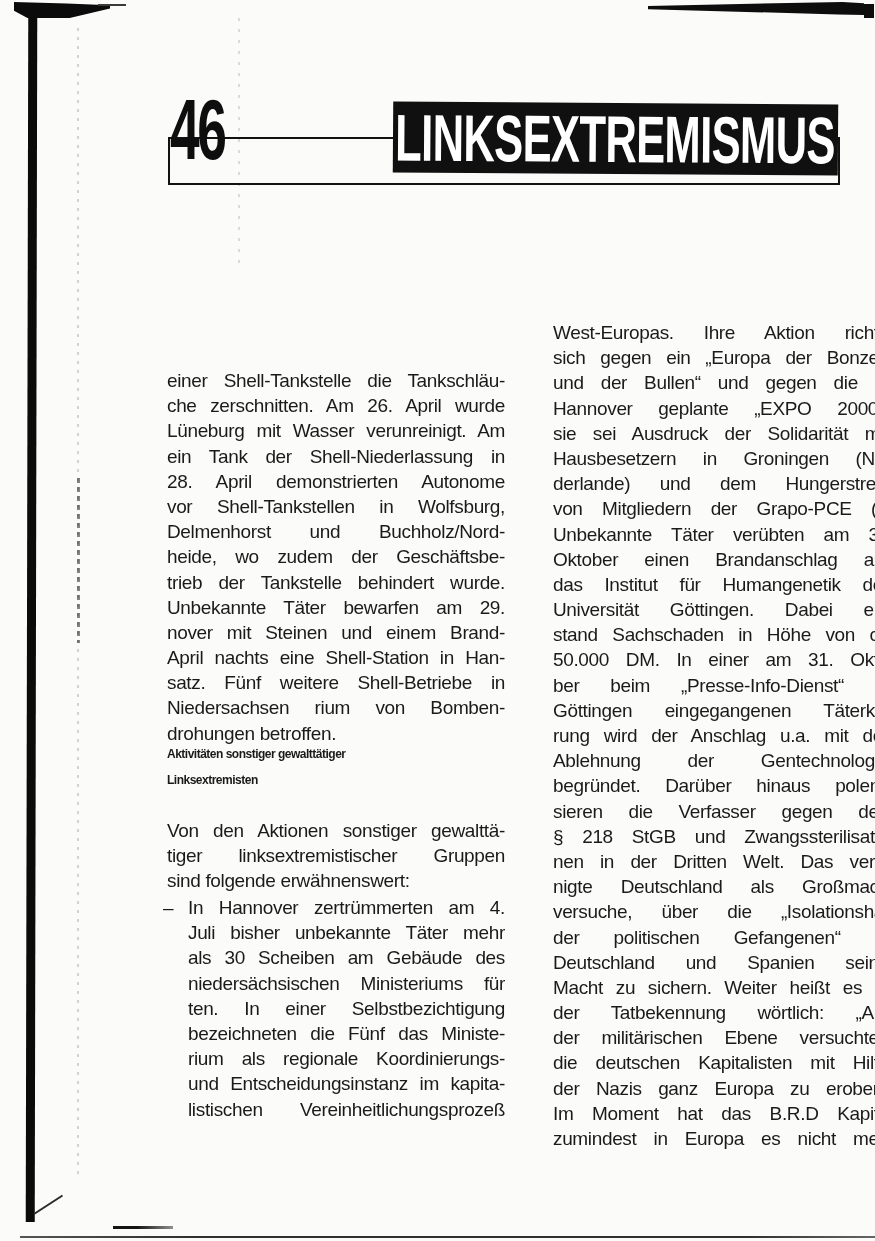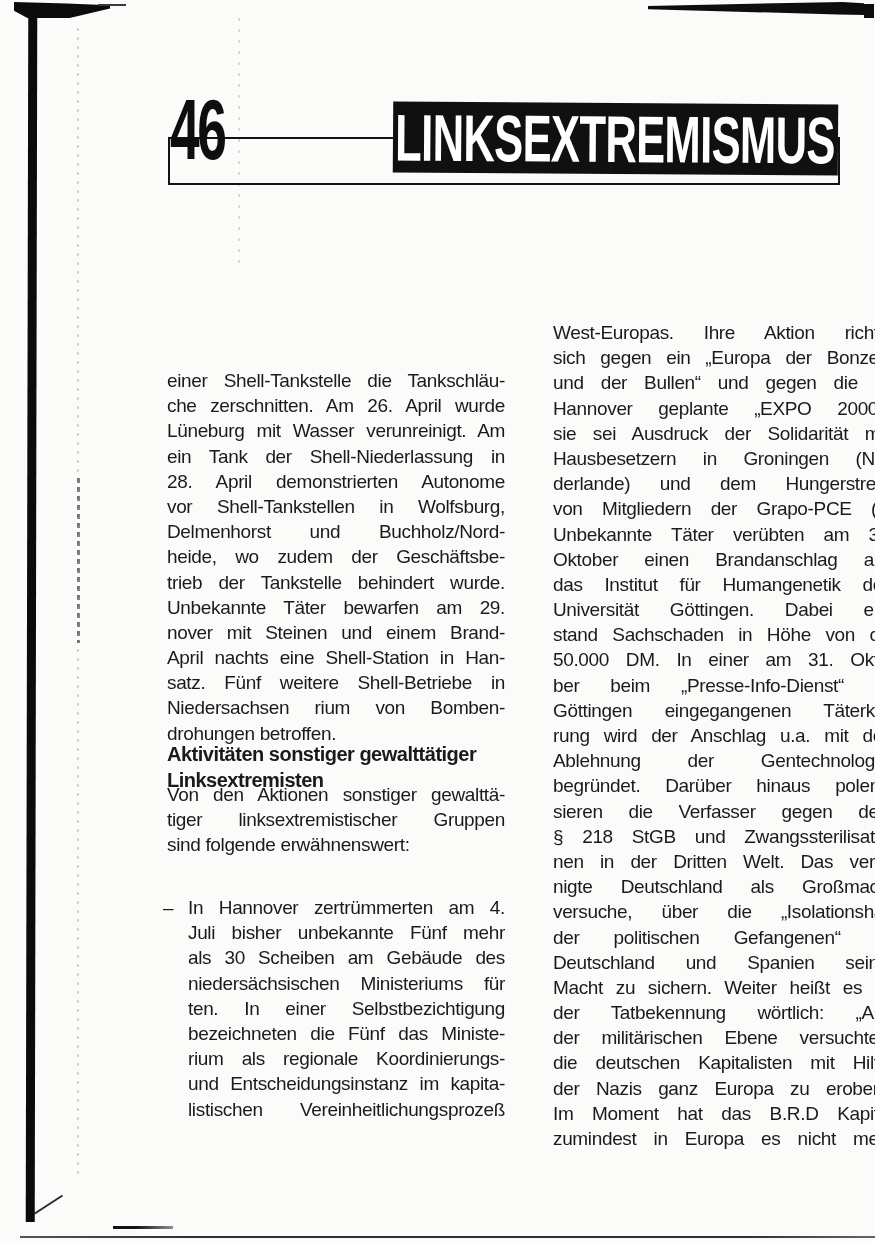--- a/index.html
+++ b/index.html
@@ -41,24 +41,24 @@
   .banner{position:absolute;left:393px;top:103px;width:445px;height:71px;
     background:#101010;transform:rotate(0.4deg);
     display:flex;align-items:center;justify-content:center;}
   .banner-text{font-size:66px;font-weight:700;color:#ffffff;line-height:1;
     letter-spacing:-1px;white-space:nowrap;transform:scaleX(0.66);}
   
   .block{position:absolute;font-size:19px;line-height:25.2px;letter-spacing:-0.35px;}
   .line{text-align:justify;text-align-last:justify;height:25.2px;overflow:hidden;}
   .line.flush{text-align-last:left;}
   .para1{left:167px;top:320px;width:338px;margin-top:48px;}
-  .subhead{left:167px;top:741px;width:338px;font-weight:700;font-size:20px;
+  .subhead{left:167px;top:741px;width:338px;font-weight:700;font-size:12px;
     line-height:26px;letter-spacing:-0.5px;}
   .subhead .line{text-align:left;text-align-last:left;height:26px;}
-  .para2{left:167px;top:782px;width:338px;}
+  .para2{left:167px;top:818px;width:338px;}
   .list-item{left:167px;top:895px;width:338px;}
   .list-marker{position:absolute;left:-4px;top:0;font-size:19px;}
   .list-lines{margin-left:21px;}
   .rcol-para{left:553px;top:320px;width:336px;}
 </style>
 </head>
 <body>
 
 <div class="artifact edge-bar"></div>
 <div class="artifact corner-mark-tl"></div>
@@ -101,21 +101,21 @@
   </div>
 <div class="block para2">
     <div class="line">Von den Aktionen sonstiger gewalttä-</div>
     <div class="line">tiger linksextremistischer Gruppen</div>
     <div class="line flush">sind folgende erwähnenswert:</div>
   </div>
 <div class="block list-item">
   <span class="list-marker">–</span>
   <div class="list-lines">
       <div class="line">In Hannover zertrümmerten am 4.</div>
-      <div class="line">Juli bisher unbekannte Fünf mehr</div>
+      <div class="line">Juli bisher unbekannte Täter mehr</div>
       <div class="line">als 30 Scheiben am Gebäude des</div>
       <div class="line">niedersächsischen Ministeriums für</div>
       <div class="line">ten. In einer Selbstbezichtigung</div>
       <div class="line">bezeichneten die Fünf das Ministe-</div>
       <div class="line">rium als regionale Koordinierungs-</div>
       <div class="line">und Entscheidungsinstanz im kapita-</div>
       <div class="line">listischen Vereinheitlichungsprozeß</div>
     </div>
 </div>
 

